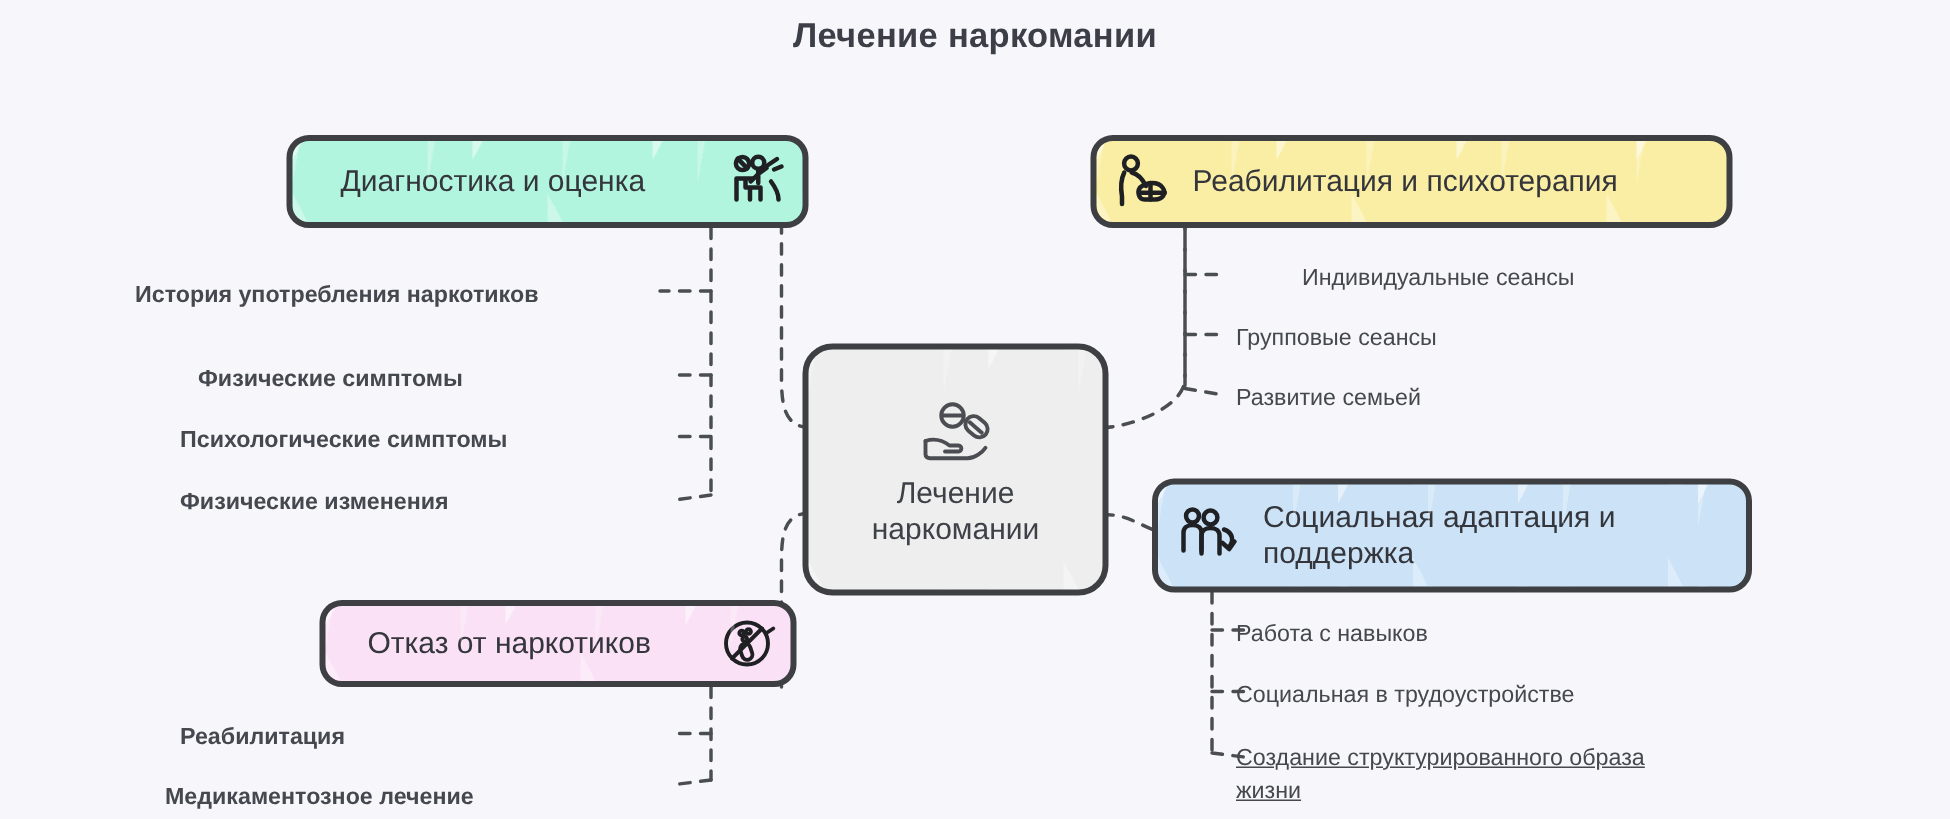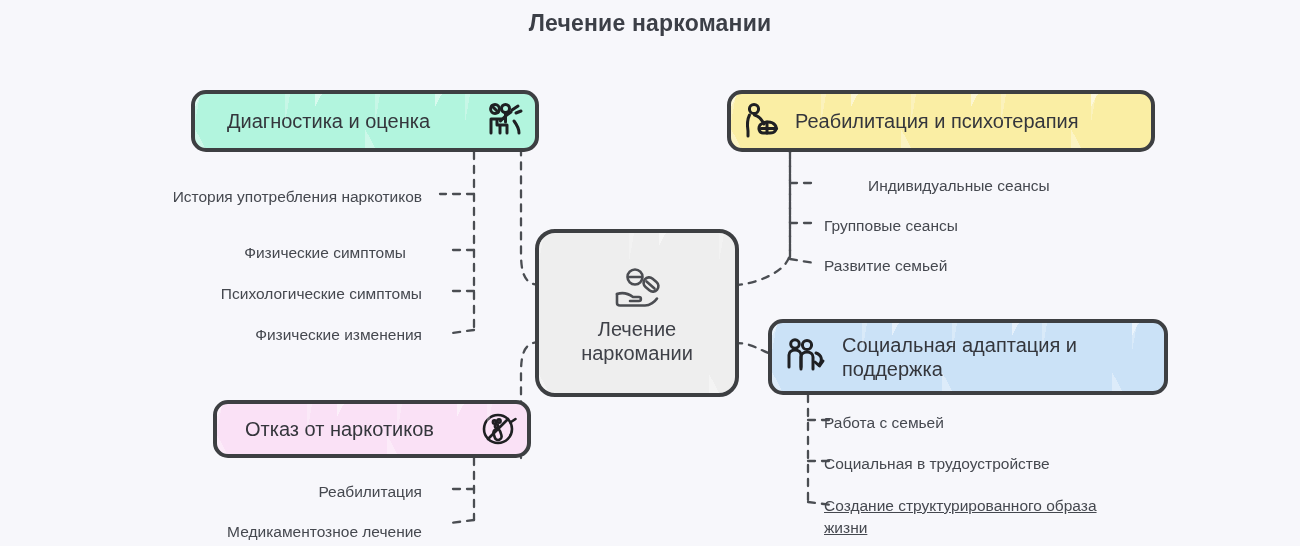--- a/index.html
+++ b/index.html
@@ -83,21 +83,21 @@
     left:213px;top:400px;width:318px;height:58px;
     background:#fae1f6;
     padding:0 8px 0 28px;justify-content:space-between;
   }
 
   
   .leaf{
     position:absolute;z-index:4;
     font-size:15.5px;color:#45484f;line-height:1.42;
   }
-  .leaf.r{text-align:right;}
+  .leaf.r{text-align:left;font-weight:bold;}
   .leaf.l{text-align:left;}
 </style>
 </head>
 <body>
 
 <div id="stage">
 
   <div class="title">Лечение наркомании</div>
 
   <svg id="wires" viewBox="0 0 1300 546" xmlns="http://www.w3.org/2000/svg">
@@ -216,28 +216,28 @@
           <circle cx="20" cy="12" r="1.6"></circle>
           <circle cx="17.5" cy="17" r="1.6"></circle>
           <rect x="15" y="20" width="7" height="11" rx="3.5" transform="rotate(-18 18.5 25.5)"></rect>
           <path d="M32 13 L36.5 10"></path>
         </g>
       </svg>
     </div>
   </div>
 
   <div class="leaf r" style="left:90px;top:186px;width:332px;">История употребления наркотиков</div>
-  <div class="leaf r" style="left:104px;top:242px;width:302px;">Физические симптомы</div>
+  <div class="leaf r" style="left:132px;top:242px;width:302px;">Физические симптомы</div>
   <div class="leaf r" style="left:120px;top:283px;width:302px;">Психологические симптомы</div>
   <div class="leaf r" style="left:120px;top:324px;width:302px;">Физические изменения</div>
 
   <div class="leaf r" style="left:120px;top:481px;width:302px;">Реабилитация</div>
   <div class="leaf r" style="left:110px;top:521px;width:312px;">Медикаментозное лечение</div>
 
   <div class="leaf l" style="left:824px;top:175px;width:300px;margin-left:44px;">Индивидуальные сеансы</div>
   <div class="leaf l" style="left:824px;top:215px;width:300px;">Групповые сеансы</div>
   <div class="leaf l" style="left:824px;top:255px;width:300px;">Развитие семьей</div>
 
-  <div class="leaf l" style="left:824px;top:412px;width:320px;">Работа с семьей</div>
+  <div class="leaf l" style="left:824px;top:412px;width:320px;">Работа с навыков</div>
   <div class="leaf l" style="left:824px;top:453px;width:320px;">Социальная в трудоустройстве</div>
   <div class="leaf l" style="left:824px;top:495px;width:312px;text-decoration:underline;">Создание структурированного образа жизни</div>
 
 </div>
 
 </body></html>

